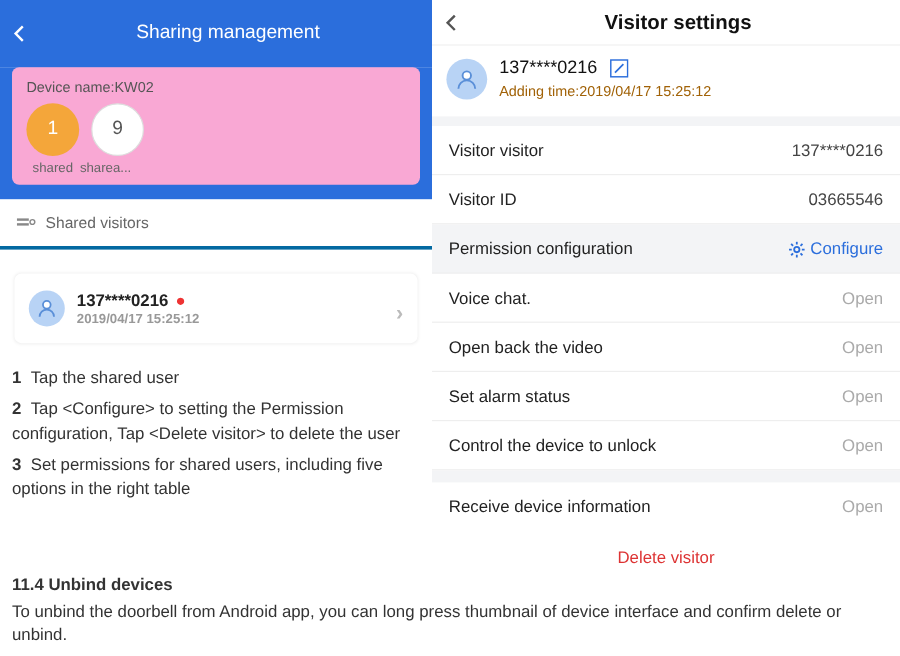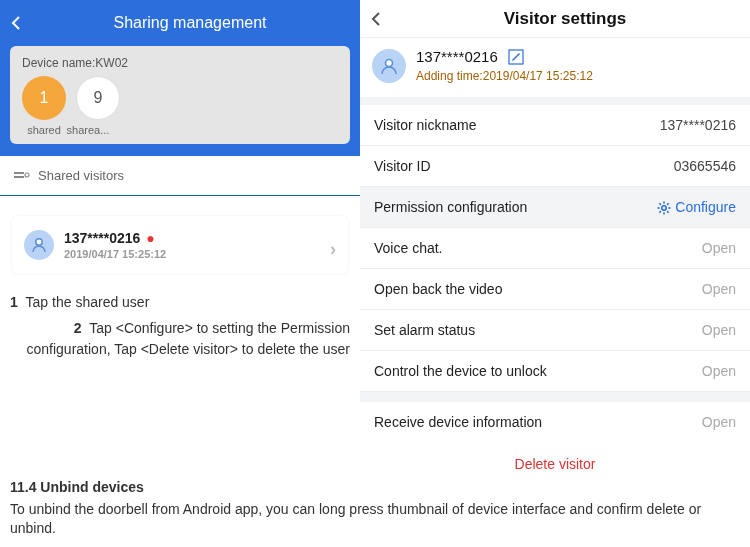--- a/index.html
+++ b/index.html
@@ -13,34 +13,34 @@
     overflow: hidden;
   }
   .top-row { display: flex; }
   .left-col { width: 360px; }
   .right-col { flex: 1; }
 
   
   .sm-header {
     background: #2b6edc;
     color: #fff;
-    height: 46px;
+    height: 56px;
     display: flex;
     align-items: center;
     padding: 0 10px;
     font-size: 16px;
   }
   .sm-header .back { width: 20px; }
   .sm-header .title { flex: 1; text-align: center; font-weight: 500; }
   .sm-card-wrap {
     background: #2b6edc;
     padding: 0 10px 12px 10px;
   }
   .sm-card {
-    background: #e5e5e5;
+    background: #f9a8d4;
     border-radius: 6px;
     padding: 10px 12px 8px 12px;
   }
   .device-name { font-size: 12px; color: #555; margin-bottom: 6px; }
   .share-row { display: flex; align-items: center; gap: 10px; }
   .circ {
     width: 44px; height: 44px; border-radius: 50%;
     display: flex; align-items: center; justify-content: center;
     font-size: 16px;
   }
@@ -52,21 +52,21 @@
     margin-left: auto;
     background: #2b6edc;
     color: #fff;
     border-radius: 22px;
     padding: 10px 34px;
     font-size: 15px;
   }
   .shared-visitors-hdr {
     display: flex; align-items: center; gap: 8px;
     padding: 12px 14px; color: #666; font-size: 13px;
-    border-bottom: 1px solid #0369a1;
+    border-bottom: 3px solid #0369a1;
   }
   .sv-icon { color: #888; }
   .visitor-row {
     margin: 20px 12px 12px 12px;
     background: #fff;
     border-radius: 6px;
     box-shadow: 0 0 3px rgba(0,0,0,0.08);
     display: flex; align-items: flex-end;
     padding: 14px 12px;
     font-weight: bold;
@@ -189,21 +189,22 @@
         <div class="phone">
           <span>137****0216</span><span class="dot-red">●</span>
         </div>
         <div class="time">2019/04/17 15:25:12</div>
       </div>
       <div class="chevron">›</div>
     </div>
 
     <div class="instructions">
       <p><b>1</b> &nbsp;<span>Tap the shared user</span></p>
-      <p style="margin-top:6px;text-align:right;"><b>2</b> &nbsp;<span>Tap &lt;Configure&gt; to setting the Permission configuration, Tap &lt;Delete visitor&gt; to delete the user</span></p>
+      <p style="margin-top:6px;"><b>2</b> &nbsp;<span>Tap &lt;Configure&gt; to setting the Permission configuration, Tap &lt;Delete visitor&gt; to delete the user</span></p>
+      <p style="margin-top:6px;"><b>3</b> &nbsp;<span>Set permissions for shared users, including five options in the right table</span></p>
     </div>
   </div>
 
   <div class="right-col">
     <div class="vs-header">
       <div class="back">
         <svg width="12" height="16" viewBox="0 0 12 16">
             <path d="M9 2 L3 8 L9 14" stroke="#555" stroke-width="2" fill="none"></path>
           </svg>
       </div>
@@ -224,21 +225,21 @@
                 <rect x="1" y="1" width="14" height="14" fill="none" stroke="#2b6edc" stroke-width="1.2"></rect>
                 <path d="M4 11 L11 4 L12 5 L5 12 Z" fill="#2b6edc"></path>
               </svg>
           </span>
         </div>
         <div class="added">Adding time:2019/04/17 15:25:12</div>
       </div>
     </div>
 
     <div class="vs-item">
-      <span>Visitor nickname</span>
+      <span>Visitor visitor</span>
       <span class="value">137****0216</span>
     </div>
     <div class="vs-item">
       <span>Visitor ID</span>
       <span class="value">03665546</span>
     </div>
     <div class="vs-item gray">
       <span>Permission configuration</span>
       <span class="configure">
         <span class="gear">

